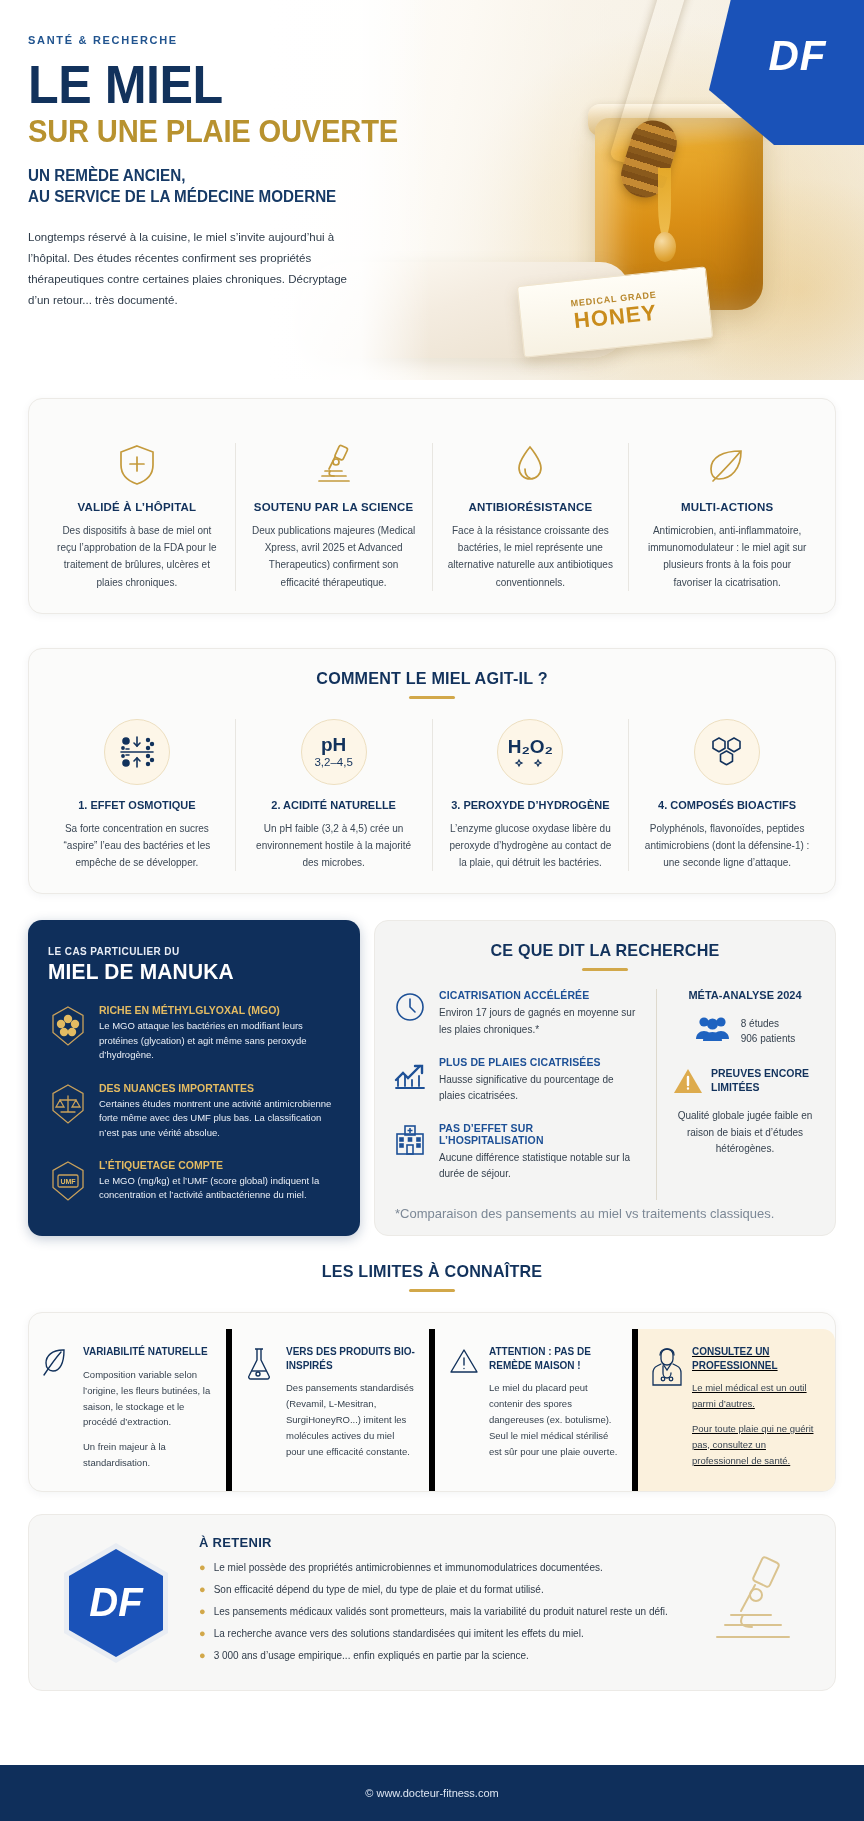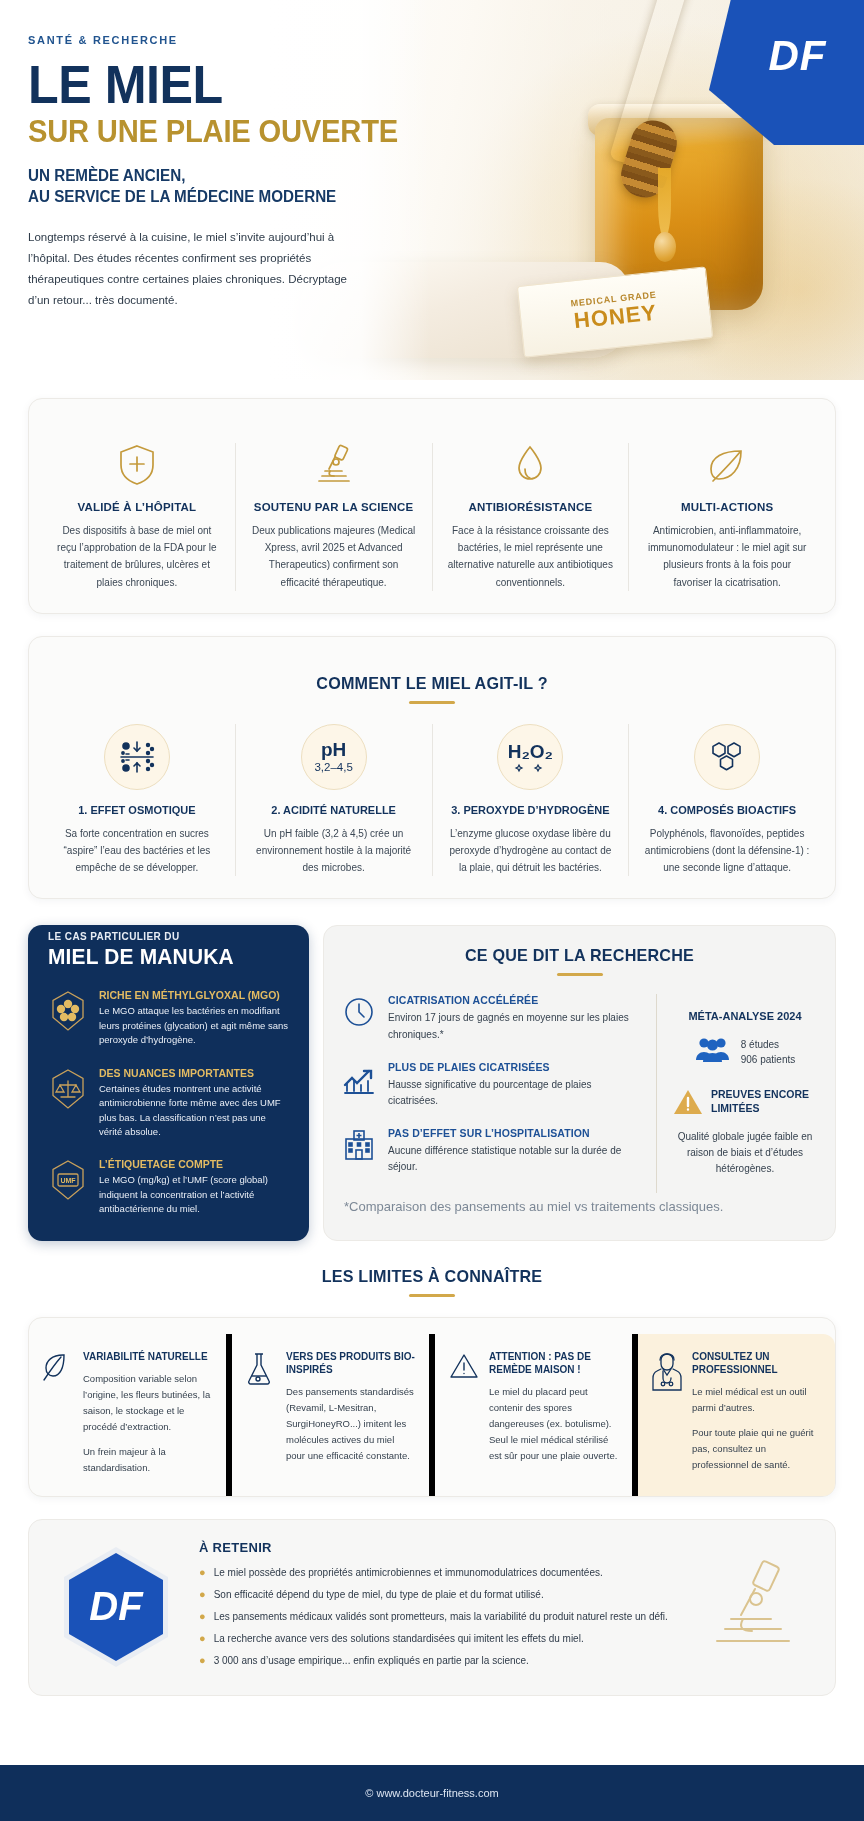--- a/index.html
+++ b/index.html
@@ -136,67 +136,67 @@
 
   
   .benefits { display:flex; margin-top:18px; padding:44px 10px 22px; }
   .benefit { flex:1; padding:0 14px; text-align:center; border-right:1px solid #e8e6e1; }
   .benefit:last-child { border-right:none; }
   .b-icon { height:44px; display:flex; align-items:center; justify-content:center; margin-bottom:14px; }
   .b-title { font-size:11.5px; font-weight:800; color:#12325c; letter-spacing:.2px; margin-bottom:9px; }
   .b-body { font-size:10px; line-height:1.72; color:#3c4855; }
 
   
-  .mech-card { margin-top:22px; padding:37px 10px 22px; }
+  .mech-card { margin-top:34px; padding:20px 10px 22px; }
   .mech-row { display:flex; margin-top:20px; }
   .mech { flex:1; padding:0 14px; text-align:center; border-right:1px solid #e8e6e1; }
   .mech:last-child { border-right:none; }
   .circle {
     width:66px; height:66px; border-radius:50%; background:#fdf6e8; border:1px solid #eddfc0;
     margin:0 auto 14px; display:flex; flex-direction:column; align-items:center; justify-content:center;
   }
   .circle .ph { font-size:19px; font-weight:600; color:#12325c; line-height:1; }
   .circle .phv { font-size:11.5px; color:#12325c; margin-top:2px; }
   .circle .h2o2 { font-size:19px; font-weight:700; color:#12325c; }
   .m-title { font-size:11px; font-weight:800; color:#12325c; margin-bottom:9px; }
   .m-body { font-size:10px; line-height:1.72; color:#3c4855; }
 
   
   .two-col { display:flex; gap:14px; margin-top:26px; align-items:stretch; }
   .manuka {
-    width:281px; background:#0f2f5b; border-radius:14px; padding:6px 20px 24px; color:#fff;
+    width:332px; background:#0f2f5b; border-radius:14px; padding:26px 20px 24px; color:#fff;
     box-shadow:0 3px 12px rgba(15,47,91,0.25);
   }
   .mk-kicker { font-size:10px; font-weight:700; letter-spacing:.4px; color:#e8edf5; }
   .mk-title { font-size:22px; font-weight:800; letter-spacing:.2px; margin-top:2px; transform:scaleX(.95); transform-origin:left; }
   .mk-item { display:flex; gap:11px; margin-top:19px; }
   .hexi { flex:0 0 40px; height:44px; display:flex; align-items:center; justify-content:center; }
   .mk-h { font-size:10.5px; font-weight:800; color:#e3bb62; margin-bottom:3px; }
   .mk-p { font-size:9.5px; line-height:1.52; color:#e9eef6; }
 
   .research { flex:1; background:#f4f4f3; border:1px solid #eceae6; border-radius:14px; padding:20px 18px 14px; }
-  .rsplit { display:flex; margin-top:18px;align-items:center; }
+  .rsplit { display:flex; margin-top:18px; }
   .rleft { flex:1; padding-right:16px; border-right:1px solid #ded9cd; }
   .rright { width:160px; padding-left:16px; text-align:center; }
   .r-item { display:flex; gap:12px; margin-bottom:18px; }
   .r-ico { flex:0 0 34px; display:flex; align-items:flex-start; justify-content:center; padding-top:2px; }
   .r-h { font-size:10.5px; font-weight:800; color:#1d5096; margin-bottom:4px; letter-spacing:.1px; }
   .r-p { font-size:10px; line-height:1.62; color:#36424f; }
   .meta-h { font-size:11px; font-weight:800; color:#12325c; margin-bottom:14px; }
   .meta-row { display:flex; align-items:center; gap:10px; justify-content:center; margin-bottom:20px; }
   .meta-txt { font-size:10px; line-height:1.5; color:#36424f; text-align:left; }
   .warn-row { display:flex; align-items:flex-start; gap:8px; justify-content:center; }
   .warn-h { font-size:10.5px; font-weight:800; color:#12325c; line-height:1.28; text-align:left; }
   .warn-p { font-size:10px; line-height:1.62; color:#36424f; margin-top:9px; }
   .footnote { font-size:13px; color:#7c8896; margin-top:6px; padding-left:2px; }
 
   
   .limits-card { margin-top:20px; padding:16px 0 0; display:flex; }
   .limit { flex:1; padding:16px 14px 20px; border-right:6px solid #000000; display:flex; gap:10px; }
-  .limit:last-child { border-right:none; background:#fbf1dd; border-radius:0 12px 12px 0; }
+  .limit:last-child { border-right:none; background:#fbf1dd; border-radius:0 12px 12px 0;text-decoration:underline; }
   .l-ico { flex:0 0 30px; padding-top:2px; }
   .l-h { font-size:10px; font-weight:800; color:#12325c; line-height:1.32; margin-bottom:8px; }
   .l-p { font-size:9.5px; line-height:1.68; color:#36424f; }
   .l-p + .l-p { margin-top:9px; }
 
   
   .retain {
     margin-top:22px; display:flex; align-items:center; gap:18px;
     background:#f7f7f6; border:1px solid #eceae6; border-radius:14px; padding:20px 22px;
     position:relative; overflow:hidden;

